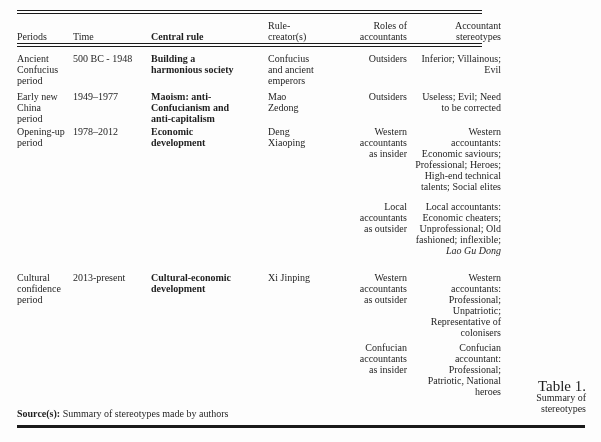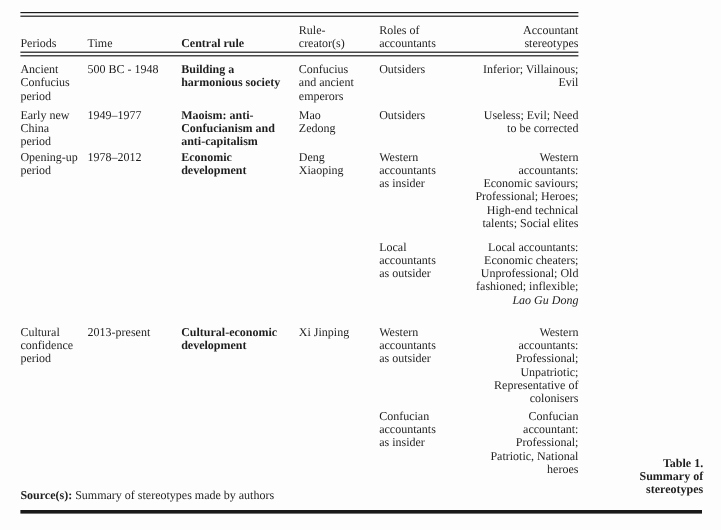--- a/index.html
+++ b/index.html
@@ -34,38 +34,38 @@
   }
   .row1 { top:53px; }
   .row2 { top:91px; }
   .row3 { top:126px; }
   .row4 { top:272px; }
 
   .cell { white-space:pre; overflow:visible; }
   .c-period  { flex:0 0 56px; }
   .c-time    { flex:0 0 78px; }
   .c-rule    { flex:0 0 98px;font-weight:bold; }
-  .c-creator { flex:0 0 67px; }
-  .c-role    { flex:0 0 72px; }
+  .c-creator { flex:0 0 67px;margin-left:19px; }
+  .c-role    { flex:0 0 72px;text-align:right; }
   .c-stereo  { flex:0 0 94px;text-align:right; }
 
   .blocks { display:flex; flex-direction:column; flex:0 0 166px; }
   .block  { display:flex; align-items:flex-start; }
   .block + .block { margin-top:9px; }
   .row4 .block + .block { margin-top:4px; }
 
   .source-note { position:absolute; top:408px; left:0; white-space:pre; }
   .source-note .bold { font-weight:bold;margin-top:18px; }
 
   .caption {
     position:absolute; top:381px; right:15px; width:100px;
     text-align:right;
   }
-  .caption-title { font-weight:bold; font-size:10px; line-height:11px; }
-  .caption-sub { white-space:pre; line-height:11px;font-weight:bold; }
+  .caption-title { font-weight:normal; font-size:15px; line-height:11px; }
+  .caption-sub { white-space:pre; line-height:11px; }
 
   .rule-bottom {
     position:absolute; left:17px; top:425px; width:568px; height:3px;
     background:#1a1a1a;
   }
   i { font-style: italic; }
 </style>
 </head>
 <body>
 

